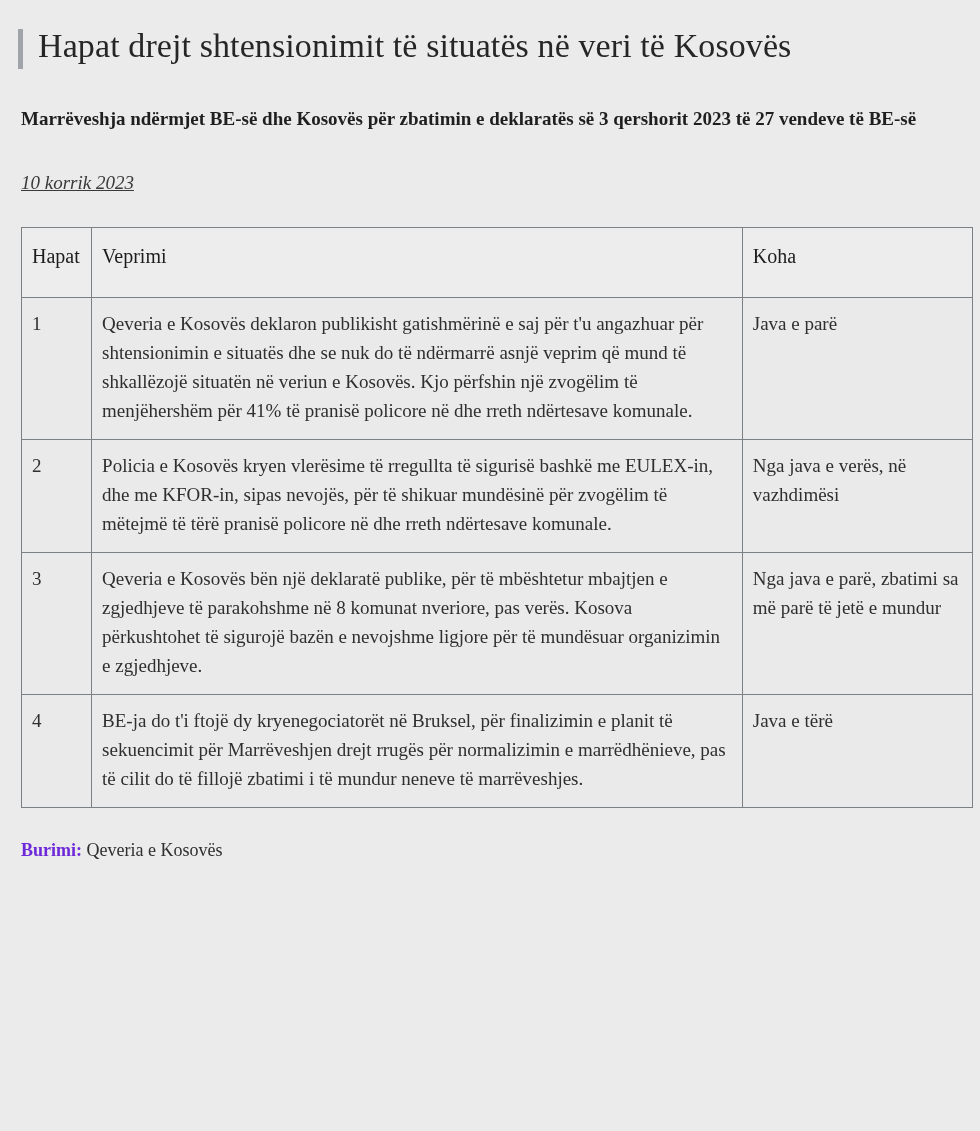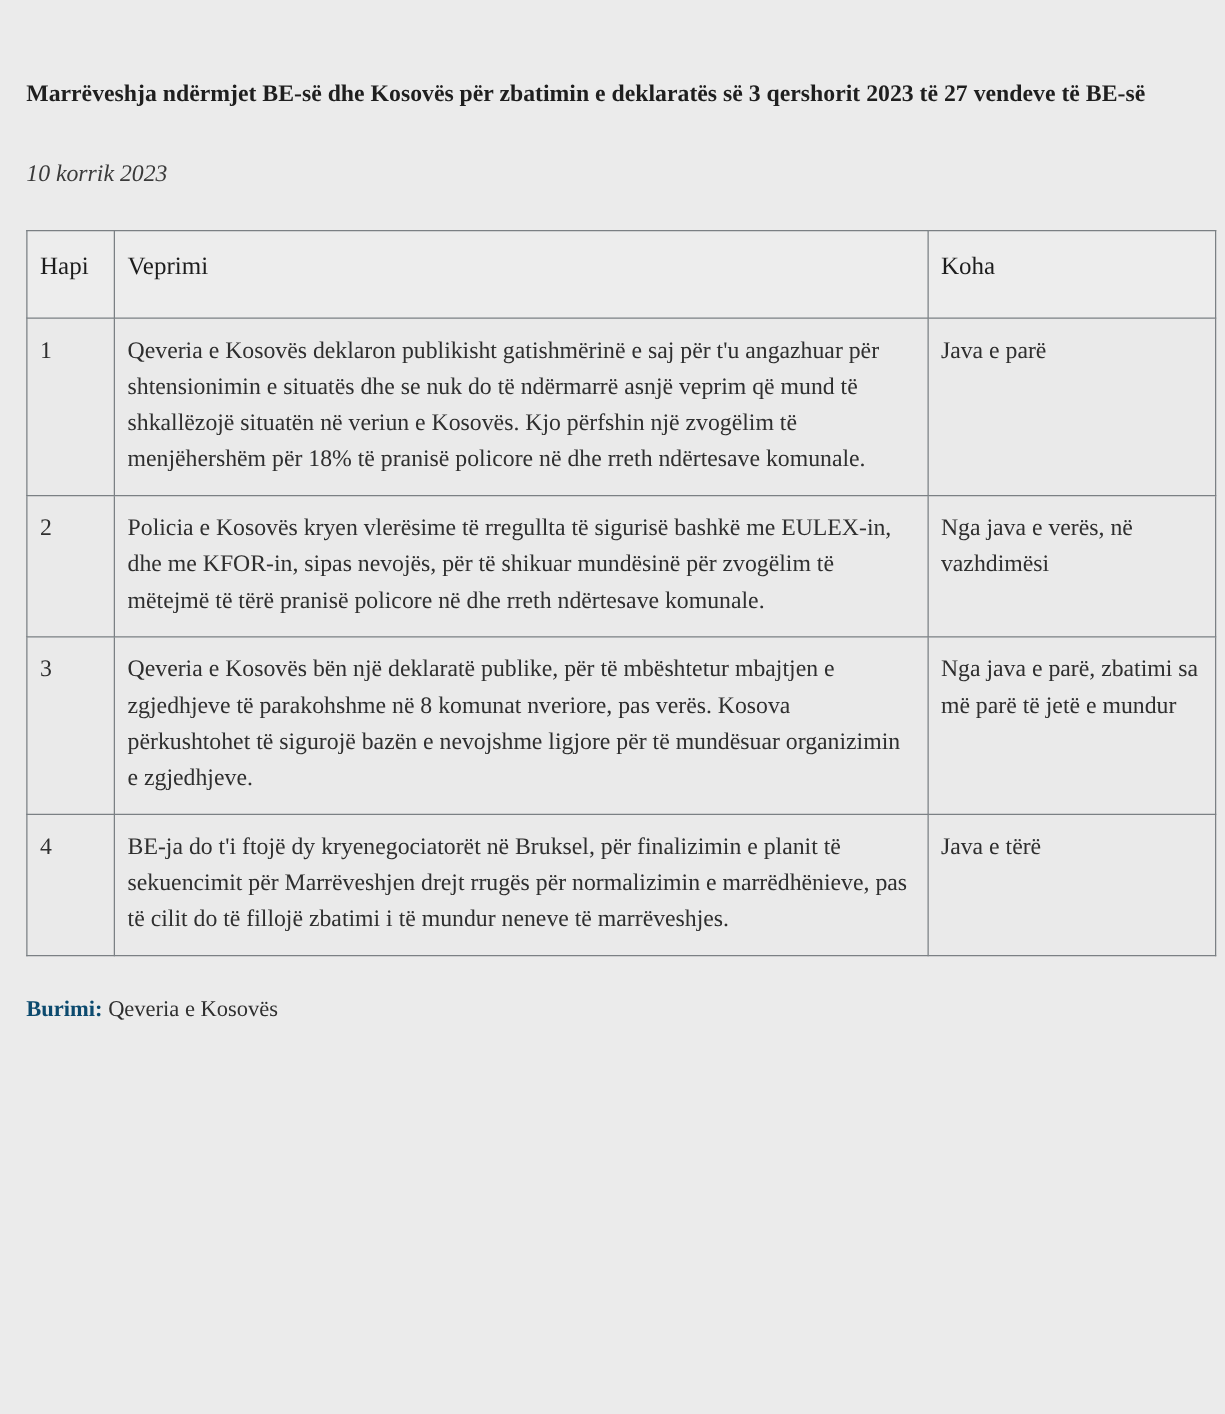--- a/index.html
+++ b/index.html
@@ -60,20 +60,21 @@
   }
 
   
   .doc-date {
     margin: 38px 0 2px 5px;
     font-family: "Liberation Serif", "DejaVu Serif", serif;
     font-style: italic;
     font-size: 19px;
     line-height: 24px;
     color: #3a3a3a;
+    text-decoration: underline;
   }
 
   
   .table-wrap {
     margin: 32px 0 0 5px;
     width: 952px;
   }
   table.steps {
     border-collapse: collapse;
     width: 100%;
@@ -118,55 +119,59 @@
   
   .doc-source {
     margin: 30px 0 0 5px;
     font-family: "Liberation Serif", "DejaVu Serif", serif;
     font-size: 18px;
     line-height: 24px;
     color: #2f2f2f;
   }
   .doc-source .label {
     font-weight: bold;
-    color: #0c4a6e;
+    color: #6d28d9;
   }
   .doc-source .value {
     font-weight: normal;
     text-align: right;
   }
 </style>
 </head>
 <body>
 
 <div class="page">
 
+  <div class="title-row">
+    <div class="title-accent"></div>
+    <h1 class="doc-title">Hapat drejt shtensionimit të situatës në veri të Kosovës</h1>
+  </div>
 
   <div class="doc-subtitle">Marrëveshja ndërmjet BE-së dhe Kosovës për zbatimin e deklaratës së 3 qershorit 2023 të 27 vendeve të BE-së</div>
 
   <div class="doc-date">10 korrik 2023</div>
 
   <div class="table-wrap">
     <table class="steps">
       <colgroup>
         <col class="col-step">
         <col class="col-action">
         <col class="col-time">
       </colgroup>
       <thead>
         <tr>
-          <th>Hapi</th>
+          <th>Hapat</th>
           <th>Veprimi</th>
           <th>Koha</th>
         </tr>
       </thead>
       <tbody>
         <tr>
           <td class="cell-step">1</td>
-          <td class="cell-action">Qeveria e Kosovës deklaron publikisht gatishmërinë e saj për t'u angazhuar për shtensionimin e situatës dhe se nuk do të ndërmarrë asnjë veprim që mund të shkallëzojë situatën në veriun e Kosovës. Kjo përfshin një zvogëlim të menjëhershëm për 18% të pranisë policore në dhe rreth ndërtesave komunale.</td>
+          <td class="cell-action">Qeveria e Kosovës deklaron publikisht gatishmërinë e saj për t'u angazhuar për shtensionimin e situatës dhe se nuk do të ndërmarrë asnjë veprim që mund të shkallëzojë situatën në veriun e Kosovës. Kjo përfshin një zvogëlim të menjëhershëm për 41% të pranisë policore në dhe rreth ndërtesave komunale.</td>
           <td class="cell-time">Java e parë</td>
         </tr>
         <tr>
           <td class="cell-step">2</td>
           <td class="cell-action">Policia e Kosovës kryen vlerësime të rregullta të sigurisë bashkë me EULEX-in, dhe me KFOR-in, sipas nevojës, për të shikuar mundësinë për zvogëlim të mëtejmë të tërë pranisë policore në dhe rreth ndërtesave komunale.</td>
           <td class="cell-time">Nga java e verës, në vazhdimësi</td>
         </tr>
         <tr>
           <td class="cell-step">3</td>
           <td class="cell-action">Qeveria e Kosovës bën një deklaratë publike, për të mbështetur mbajtjen e zgjedhjeve të parakohshme në 8 komunat nveriore, pas verës. Kosova përkushtohet të sigurojë bazën e nevojshme ligjore për të mundësuar organizimin e zgjedhjeve.</td>

